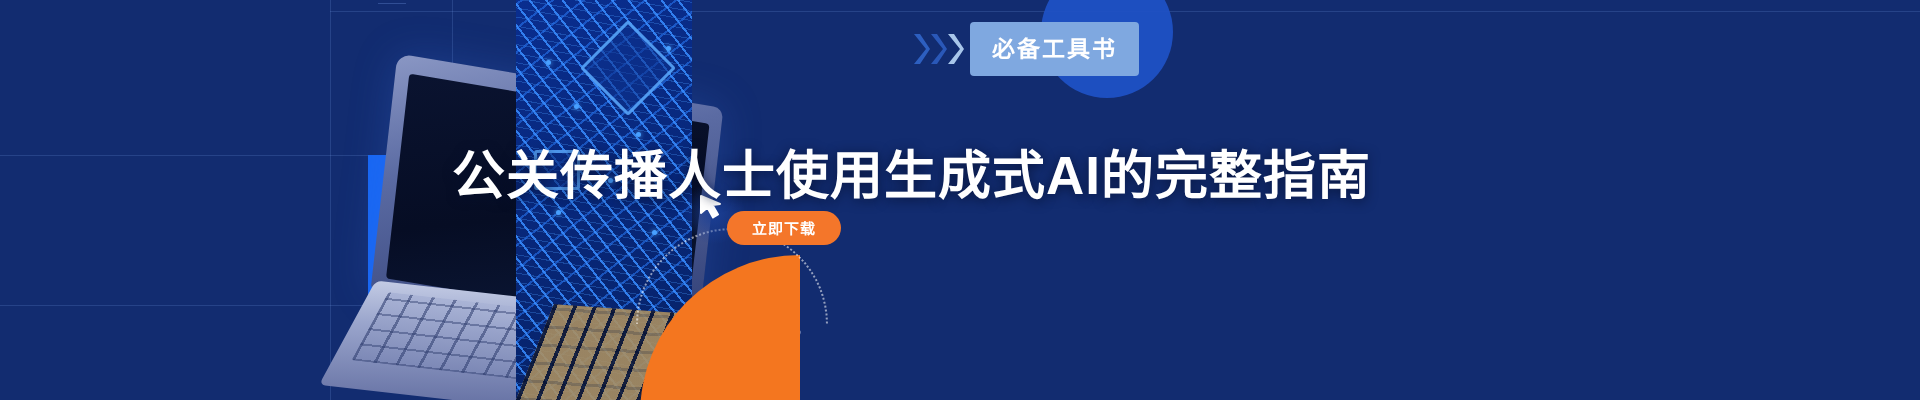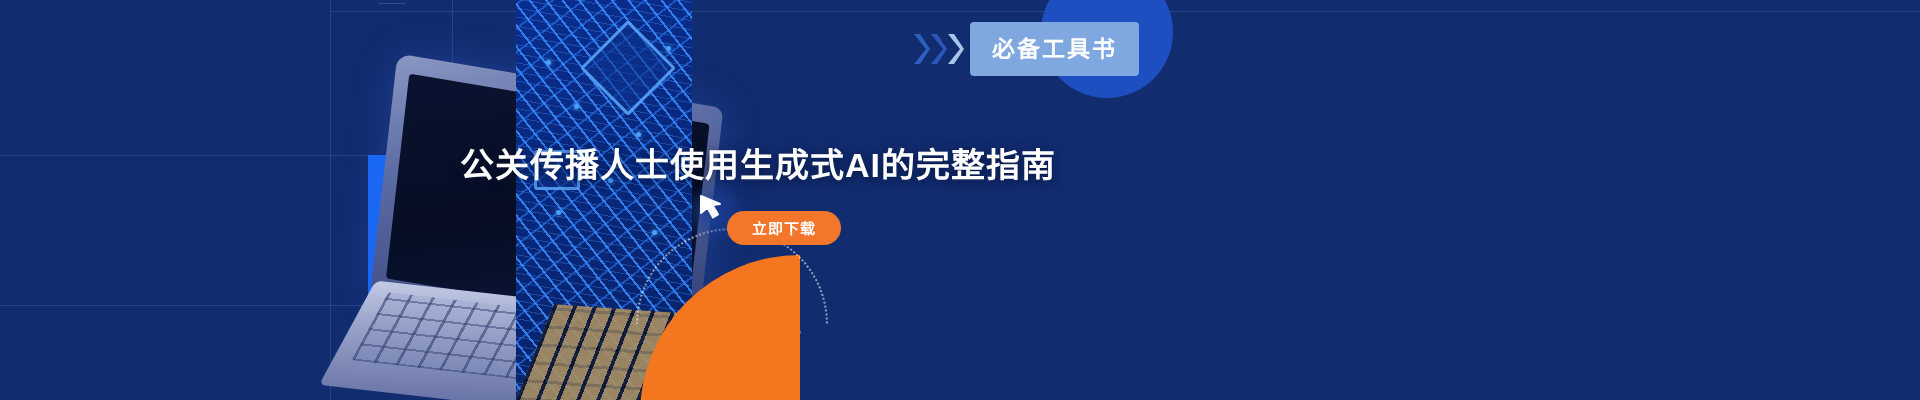--- a/index.html
+++ b/index.html
@@ -253,27 +253,26 @@
     line-height: 1;
     white-space: nowrap;
   }
 
   
   .headline {
     position: absolute;
     left: 452px;
     top: 146px;
     color: #ffffff;
-    font-size: 34px;
+    font-size: 53px;
     font-weight: bold;
     letter-spacing: 1px;
     line-height: 1.15;
     white-space: nowrap;
     text-shadow: 0 2px 12px rgba(5,15,45,0.75);
-    margin-left: 8px;
   }
 
   
   .cta {
     position: absolute;
     left: 727px;
     top: 211px;
     width: 114px;
     height: 34px;
     border-radius: 17px;

